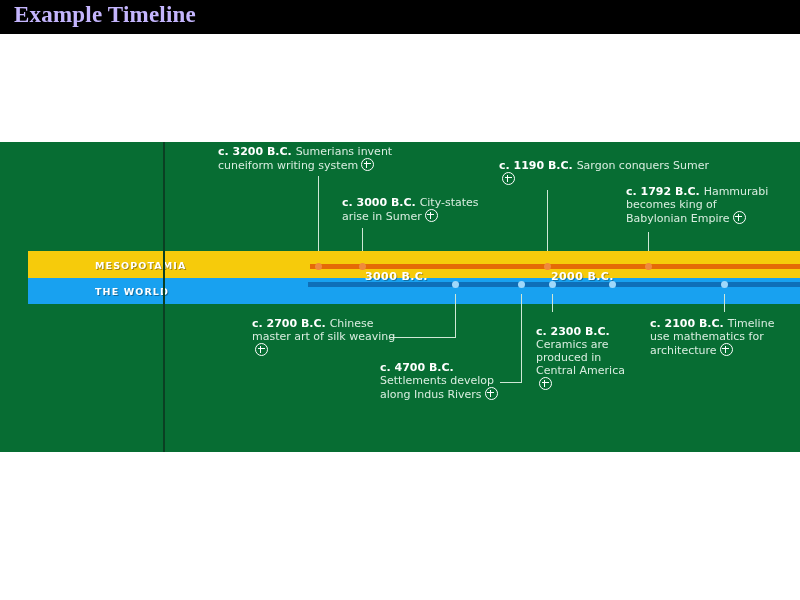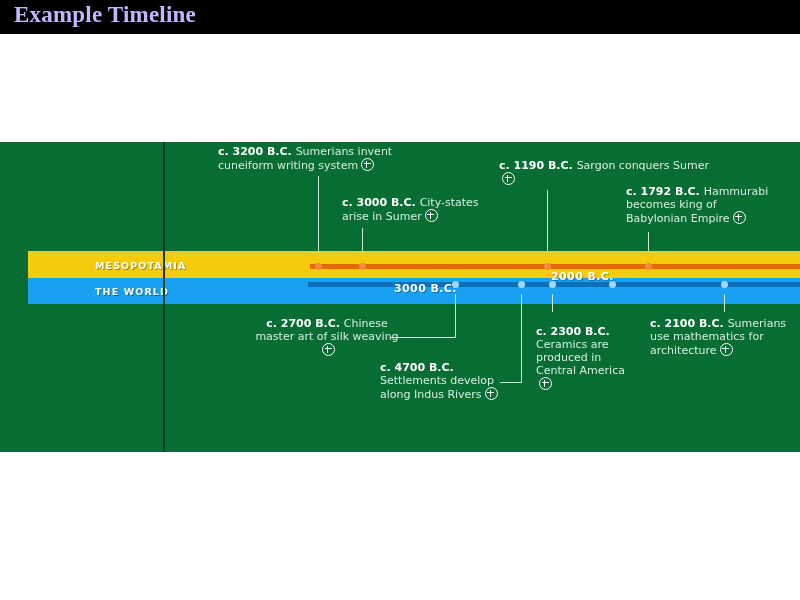--- a/index.html
+++ b/index.html
@@ -213,39 +213,39 @@
     </div>
   <div id="dots-bottom">
       <div class="dot-bottom" style="left: 452px;"></div>
       <div class="dot-bottom" style="left: 518px;"></div>
       <div class="dot-bottom" style="left: 549px;"></div>
       <div class="dot-bottom" style="left: 609px;"></div>
       <div class="dot-bottom" style="left: 721px;"></div>
     </div>
 
   <div id="era-labels">
-      <div class="era-label" style="left: 394px; margin-top: 12px;">3000 B.C.</div>
+      <div class="era-label" style="left: 365px;">3000 B.C.</div>
       <div class="era-label" style="left: 551px;">2000 B.C.</div>
     </div>
 
   <div id="leaders-below">
       <div class="leader-v" style="left: 455px; top: 152px; height: 43px;"></div>
       <div class="leader-h" style="left: 390px; top: 195px; width: 66px;"></div>
       <div class="leader-v" style="left: 521px; top: 152px; height: 88px;"></div>
       <div class="leader-h" style="left: 500px; top: 240px; width: 22px;"></div>
       <div class="leader-v" style="left: 552px; top: 152px; height: 18px;"></div>
       <div class="leader-v" style="left: 724px; top: 152px; height: 18px;"></div>
     </div>
 
   <div id="callouts-above">
       <div class="callout" style="left: 218px; top: 3px; width: 180px;"><span class="date">c. 3200 B.C. </span><span>Sumerians invent cuneiform writing system</span><span class="plus-icon"></span></div>
       <div class="callout" style="left: 342px; top: 54px; width: 140px;"><span class="date">c. 3000 B.C. </span><span>City-states arise in Sumer</span><span class="plus-icon"></span></div>
       <div class="callout" style="left: 499px; top: 17px; width: 225px;"><span class="date">c. 1190 B.C. </span><span>Sargon conquers Sumer</span><span class="plus-icon"></span></div>
       <div class="callout" style="left: 626px; top: 43px; width: 150px;"><span class="date">c. 1792 B.C. </span><span>Hammurabi becomes king of Babylonian Empire</span><span class="plus-icon"></span></div>
     </div>
   <div id="callouts-below">
-      <div class="callout" style="left: 252px; top: 175px; width: 150px; text-align: center;"><span class="date">c. 2700 B.C. </span><span>Chinese master art of silk weaving</span><span class="plus-icon"></span></div>
+      <div class="callout" style="left: 252px; top: 175px; width: 150px;"><span class="date">c. 2700 B.C. </span><span>Chinese master art of silk weaving</span><span class="plus-icon"></span></div>
       <div class="callout" style="left: 380px; top: 219px; width: 140px;"><span class="date">c. 4700 B.C. </span><span>Settlements develop along Indus Rivers</span><span class="plus-icon"></span></div>
       <div class="callout" style="left: 536px; top: 183px; width: 104px;"><span class="date">c. 2300 B.C. </span><span>Ceramics are produced in Central America</span><span class="plus-icon"></span></div>
-      <div class="callout" style="left: 650px; top: 175px; width: 140px;"><span class="date">c. 2100 B.C. </span><span>Sumerians use mathematics for architecture</span><span class="plus-icon"></span></div>
+      <div class="callout" style="left: 650px; top: 175px; width: 140px;"><span class="date">c. 2100 B.C. </span><span>Timeline use mathematics for architecture</span><span class="plus-icon"></span></div>
     </div>
 
 </div>
 
 </body></html>

